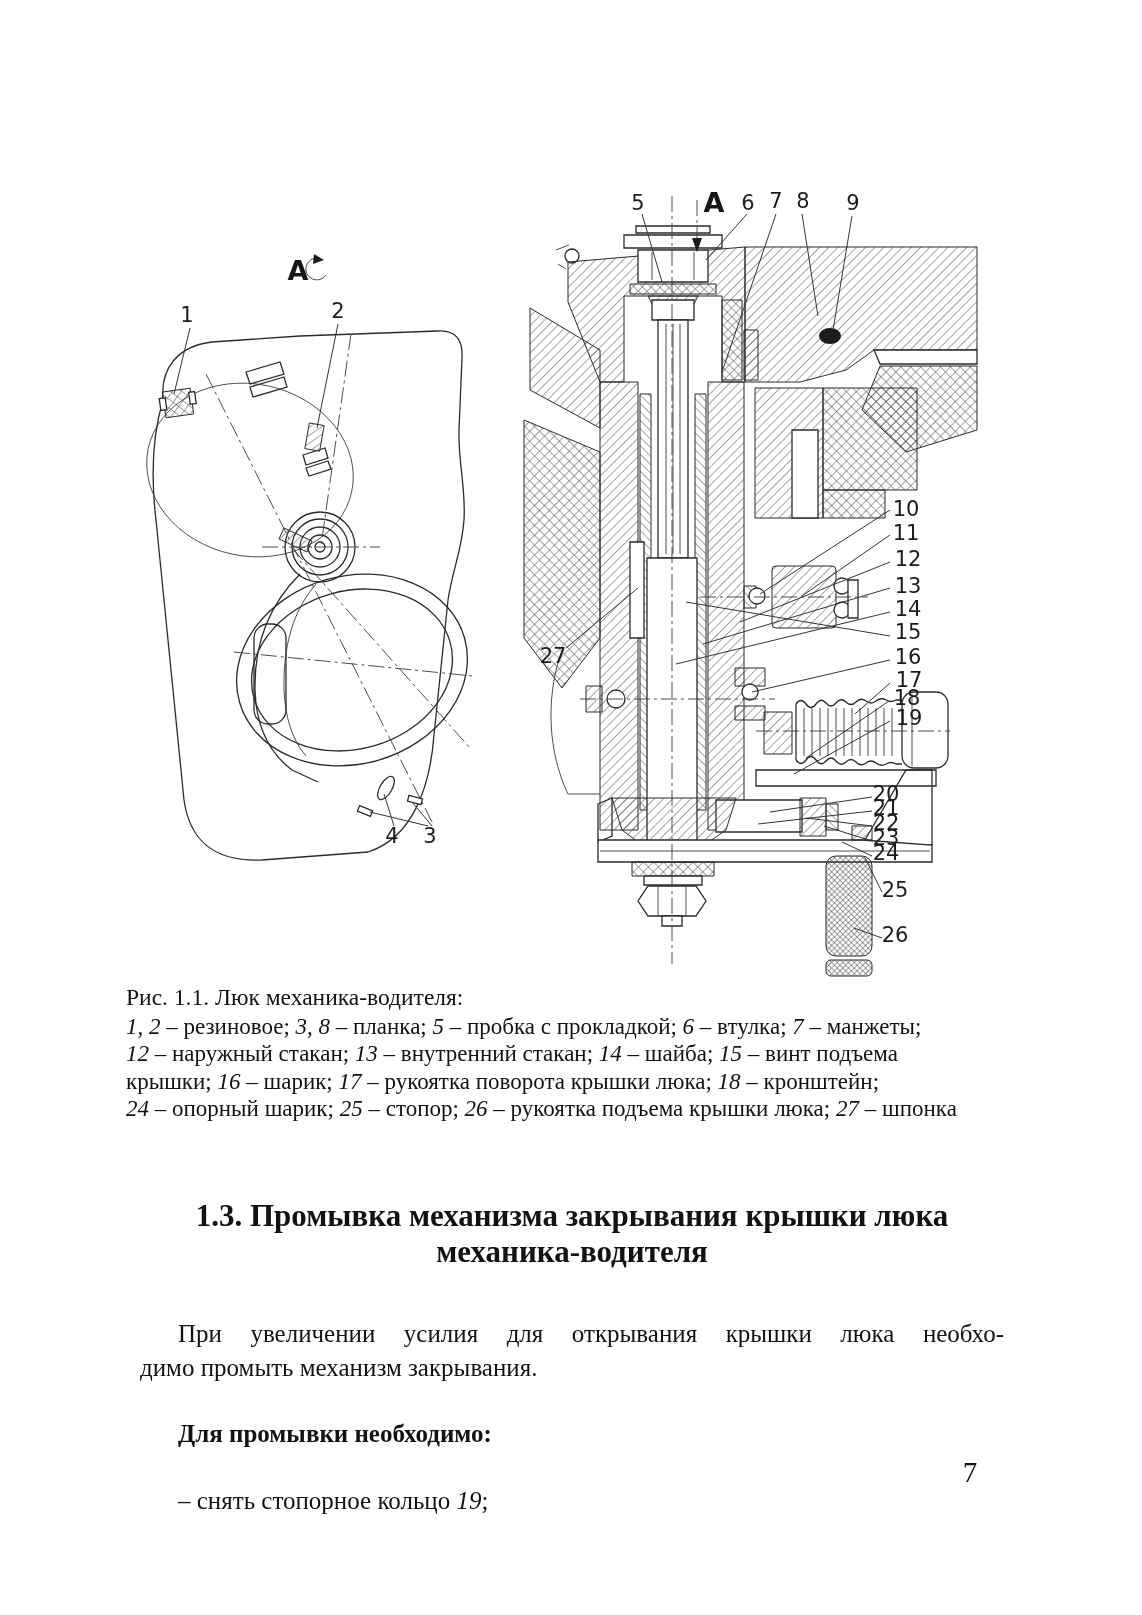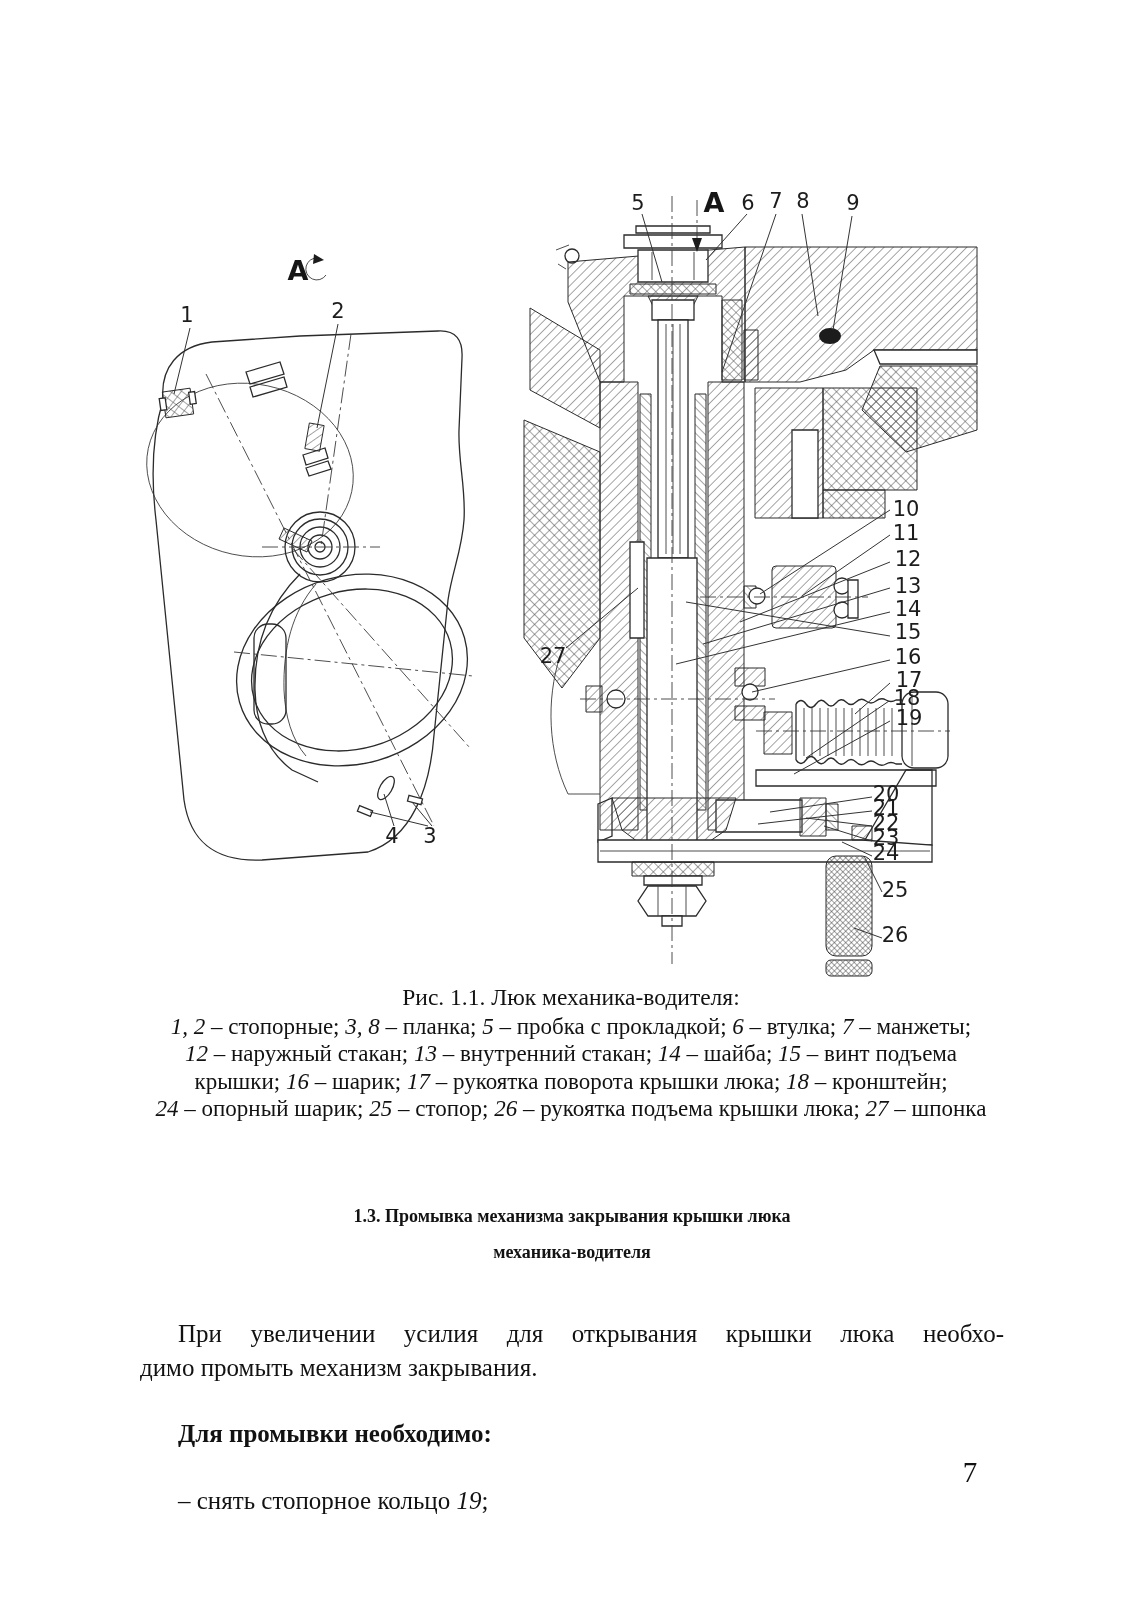--- a/index.html
+++ b/index.html
@@ -19,27 +19,27 @@
   .cl   { stroke:#3a3a3a; stroke-width:0.9; fill:none; stroke-dasharray:16 4 3 4; }
   .ldr  { stroke:#333; stroke-width:1; fill:none; }
   .callout {
     font-family:"DejaVu Sans", sans-serif; font-size:21px; fill:#1c1c1c;
   }
   .viewlab {
     font-family:"DejaVu Sans", sans-serif; font-size:27px; font-weight:600; fill:#161616;
   }
   .caption {
     position:absolute; left:126px; top:984px; width:890px;
-    text-align:center; font-size:23px; line-height:27.6px;
+    text-align:left; font-size:23px; line-height:27.6px;
   }
   .caption-title { font-size:23.5px; margin-bottom:1px; }
   .it { font-style:italic; }
   .heading {
     position:absolute; left:140px; top:1198px; width:864px;
-    text-align:center; font-weight:bold; font-size:18px; line-height:36px;
+    text-align:center; font-weight:bold; font-size:31px; line-height:36px;
   }
   .bodytext {
     position:absolute; left:140px; top:1284px; width:864px;
     font-size:25px; line-height:33.5px;
   }
   .indent { padding-left:38px;margin-top:33px; }
   .jline  { text-align:justify; text-align-last:justify; }
   .lead   { font-weight:bold; }
   .pagenum {
     position:absolute; left:930px; top:1456px; width:80px;
@@ -321,21 +321,21 @@
         <text class="callout" x="886" y="860" text-anchor="middle">24</text>
         <text class="callout" x="895" y="897" text-anchor="middle">25</text>
         <text class="callout" x="895" y="942" text-anchor="middle">26</text>
         <text class="callout" x="553" y="663" text-anchor="middle">27</text>
       </g>
     </svg>
   </div>
 
   <div class="caption">
     <div class="caption-title">Рис. 1.1. Люк механика-водителя:</div>
-    <div><span class="it">1, 2</span><span> – стопорные; </span><span class="it">3, 8</span><span> – планка; </span><span class="it">5</span><span> – пробка с прокладкой; </span><span class="it">6</span><span> – втулка; </span><span class="it">7</span><span> – манжеты;</span></div>
+    <div><span class="it">1, 2</span><span> – резиновое; </span><span class="it">3, 8</span><span> – планка; </span><span class="it">5</span><span> – пробка с прокладкой; </span><span class="it">6</span><span> – втулка; </span><span class="it">7</span><span> – манжеты;</span></div>
     <div><span class="it">12</span><span> – наружный стакан; </span><span class="it">13</span><span> – внутренний стакан; </span><span class="it">14</span><span> – шайба; </span><span class="it">15</span><span> – винт подъема</span></div>
     <div><span>крышки; </span><span class="it">16</span><span> – шарик; </span><span class="it">17</span><span> – рукоятка поворота крышки люка; </span><span class="it">18</span><span> – кронштейн;</span></div>
     <div><span class="it">24</span><span> – опорный шарик; </span><span class="it">25</span><span> – стопор; </span><span class="it">26</span><span> – рукоятка подъема крышки люка; </span><span class="it">27</span><span> – шпонка</span></div>
   </div>
 
   <div class="heading">
     <div>1.3. Промывка механизма закрывания крышки люка</div>
     <div>механика-водителя</div>
   </div>
 

